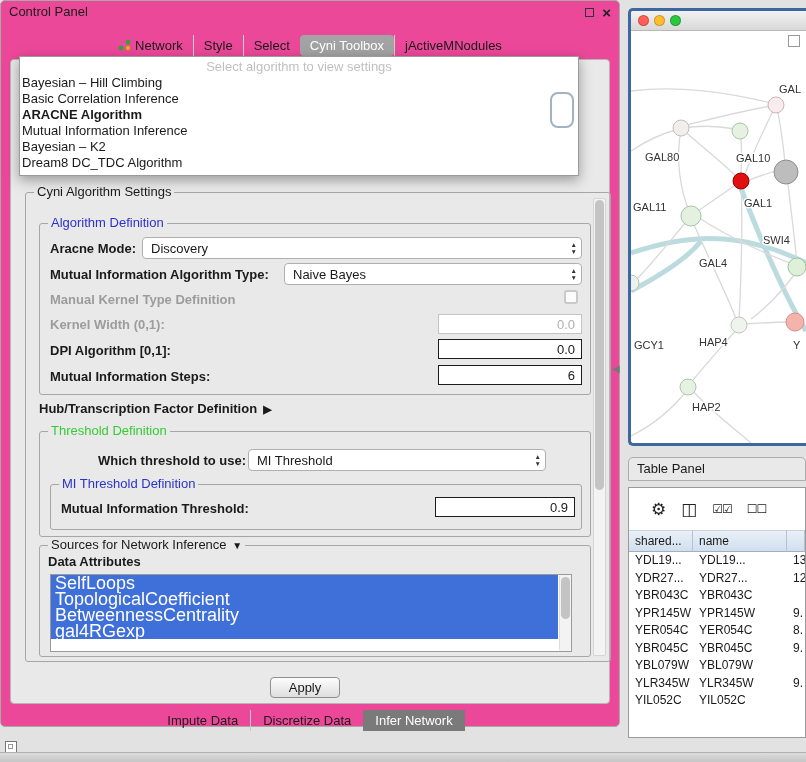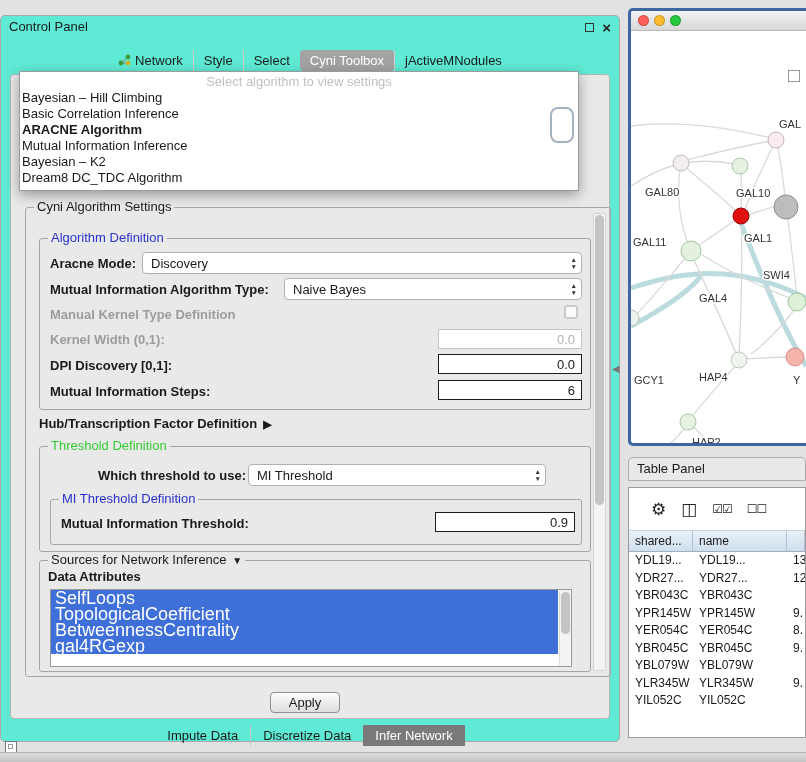--- a/index.html
+++ b/index.html
@@ -2,21 +2,21 @@
 <html><head>
 <meta charset="utf-8">
 <style>
   * { margin:0; padding:0; box-sizing:border-box; }
   html,body { width:806px; height:762px; }
   body { font-family:"Liberation Sans", sans-serif; font-size:13px; color:#1a1a1a;
          background:#e2e2e2; position:relative; overflow:hidden; }
 
   
   .cp { position:absolute; left:0; top:8; width:620px; height:727px;
-        background:#5eead4; border:1px solid #a9a9a9; border-radius:5px;margin-top:15px; }
+        background:#ec4899; border:1px solid #a9a9a9; border-radius:5px; }
   .cp-titlebar { position:relative; height:22px; line-height:22px; padding-left:8px; }
   .cp-btns { position:absolute; right:8px; top:0; height:22px; display:flex; align-items:center; gap:8px; }
   .glyph-sq { display:inline-block; width:9px; height:9px; border:1.5px solid #333; }
   .glyph-x { font-weight:bold; font-size:15px; line-height:1; color:#222; }
 
   .tabs { position:absolute; left:0; right:0; top:32px; height:24px;
           display:flex; justify-content:center; align-items:center; }
   .tab { padding:3px 10px; white-space:nowrap; position:relative;text-align:right; }
   .tab + .tab { border-left:1px solid #cecece; }
   .tab.sel { background:#a3a3a3; color:#fff; border-radius:4px; border-left:none; }
@@ -80,21 +80,21 @@
   .tri { font-size:11px; margin-left:6px; }
 
   
   .net { position:absolute; left:628px; top:8px; width:178px; height:438px;
          background:#fff; border:3px solid #3e66a0; border-right:none;
          border-radius:5px 0 0 5px; overflow:hidden; }
   .net-titlebar { height:20px; background:linear-gradient(#f2f2f2,#d8d8d8);
                   border-bottom:1px solid #b8b8b8; position:relative; }
   .lights { position:absolute; left:7px; top:4px; display:flex; gap:5px; }
   .light { width:11px; height:11px; border-radius:50%; border:1px solid rgba(0,0,0,.2); }
-  .net-content { position:relative; width:100%; height:412px;margin-top:35px; }
+  .net-content { position:relative; width:100%; height:412px; }
   .minimap-btn { position:absolute; right:6px; top:4px; width:12px; height:12px;
                  background:#fff; border:1px solid #999; }
 
   
   .tp-title { position:absolute; left:628px; top:457px; width:178px; height:24px;
               background:#e9e9e9; border:1px solid #adadad; border-radius:5px 5px 0 0;
               line-height:22px; padding-left:8px; }
   .tp { position:absolute; left:628px; top:487px; width:178px; height:251px;
         background:#fff; border:1px solid #9a9a9a; overflow:hidden; }
   .tp-toolbar { height:42px; display:flex; align-items:center; gap:15px; padding-left:22px; }
@@ -177,21 +177,21 @@
               <span>▼</span>
             </span>
         </div>
 
         <span class="lbl dis" style="left:10px; top:68px;">Manual Kernel Type Definition</span>
         <span class="checkbox" style="left:524px; top:66px;"></span>
 
         <span class="lbl dis" style="left:10px; top:93px;">Kernel Width (0,1):</span>
         <span class="field gray" style="left:398px; top:90px; width:144px;">0.0</span>
 
-        <span class="lbl" style="left:10px; top:119px;">DPI Discovery [0,1]:</span>
+        <span class="lbl" style="left:10px; top:119px;">DPI Algorithm [0,1]:</span>
         <span class="field strong" style="left:398px; top:115px; width:144px;">0.0</span>
 
         <span class="lbl" style="left:10px; top:145px;">Mutual Information Steps:</span>
         <span class="field strong" style="left:398px; top:141px; width:144px;">6</span>
       </div>
 
       <div class="toggle-row" style="left:13px; top:208px;">
         <span>Hub/Transcription Factor Definition</span><span class="tri">▶</span>
       </div>
 

